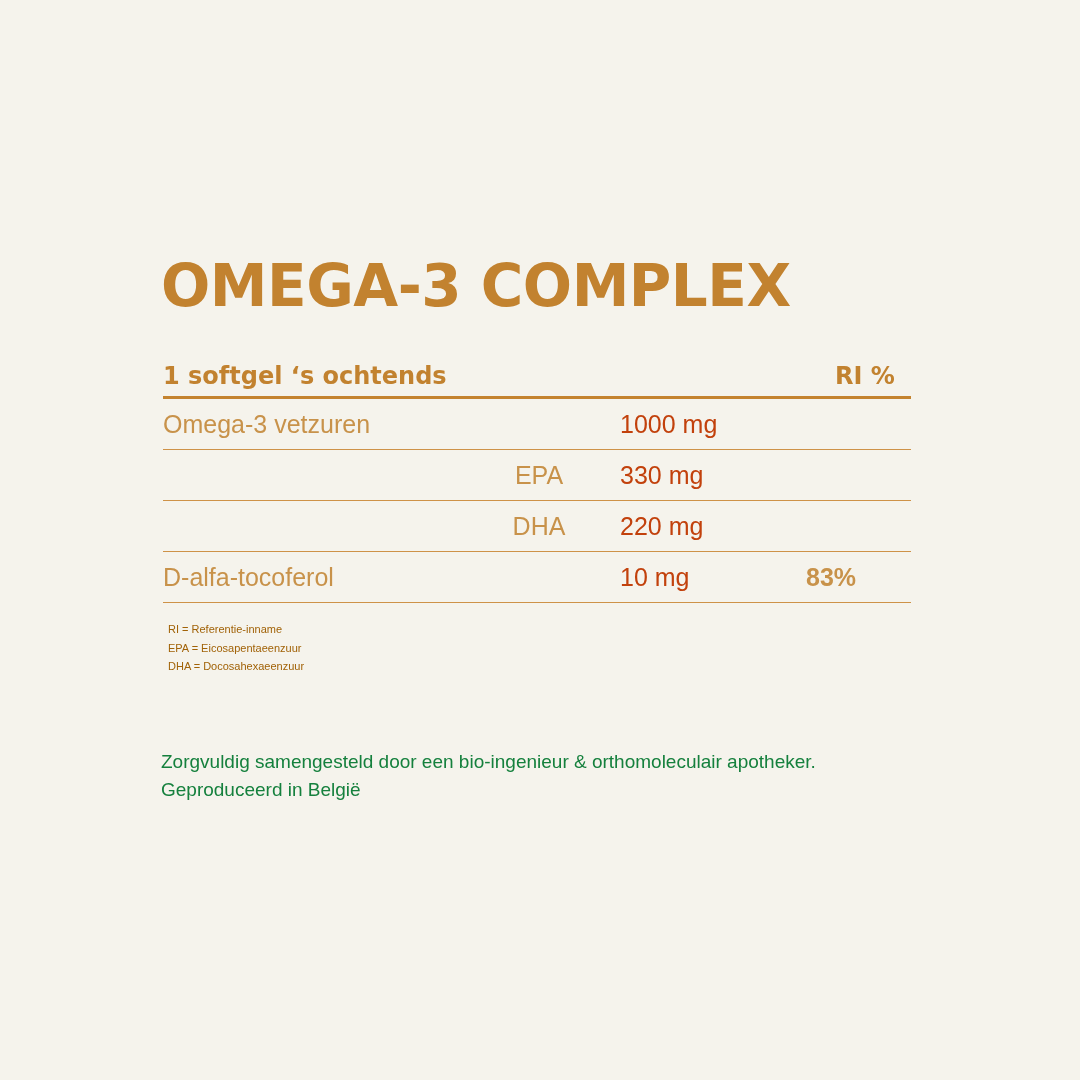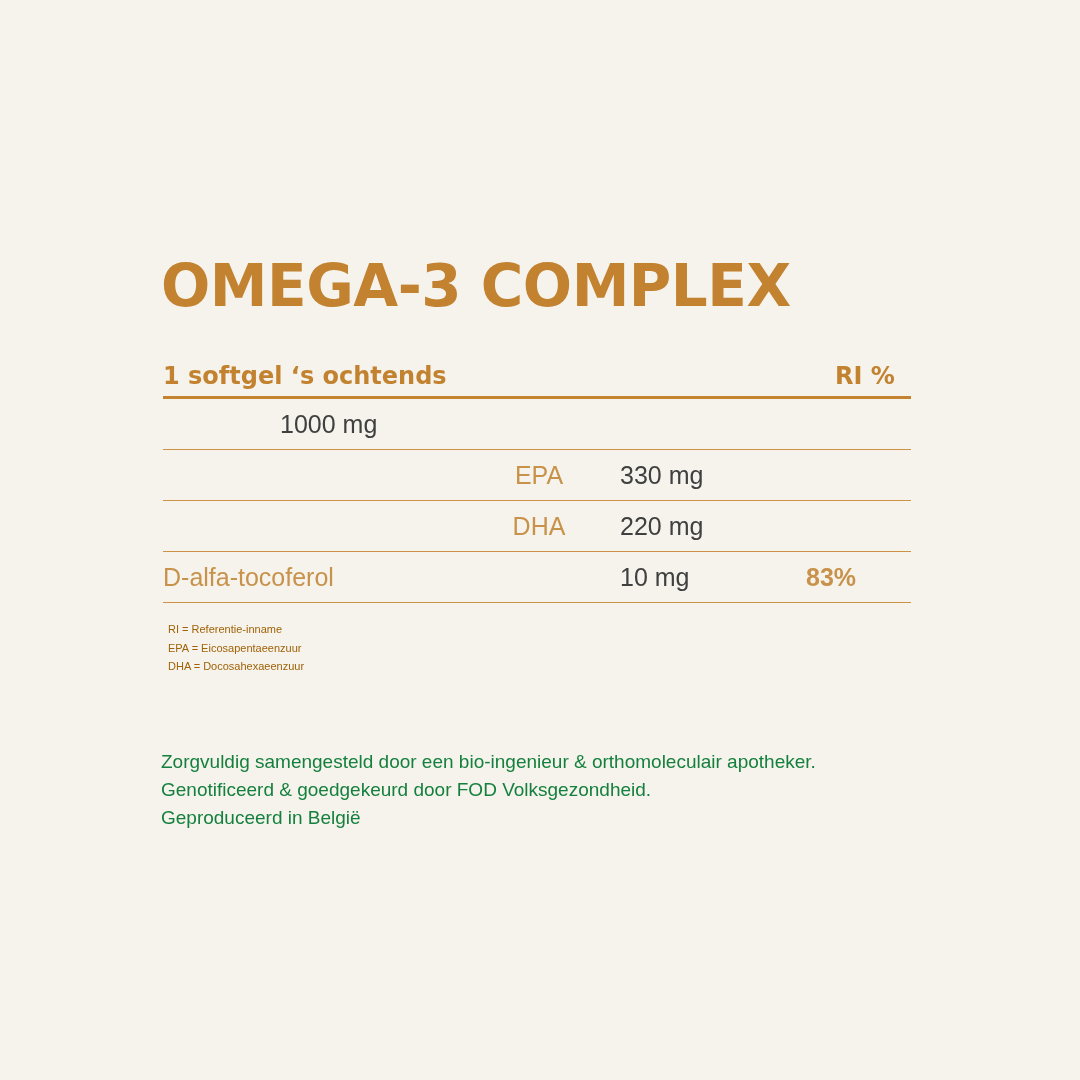--- a/index.html
+++ b/index.html
@@ -70,21 +70,21 @@
     text-align: center;
     font-size: 25px;
     color: #C8924A;
     white-space: nowrap;
   }
   .col-value {
     flex: 0 0 230px;
     padding-left: 45px;
     box-sizing: border-box;
     font-size: 25px;
-    color: #404040;
+    color: #c2410c;
     white-space: nowrap;
   }
   .col-ri {
     flex: 1 1 auto;
     padding-left: 1px;
     font-size: 25px;
     color: #C8924A;
     white-space: nowrap;
     font-weight: bold;
   }
@@ -129,20 +129,21 @@
   <h1 class="product-title">OMEGA-3 COMPLEX</h1>
 
   <div class="nutrition-table">
 
     <div class="nt-row nt-head-row">
       <div class="col-name">1 softgel ‘s ochtends</div>
       <div class="col-ri">RI %</div>
     </div>
 
     <div class="nt-row nt-body-row">
+      <div class="col-name">Omega-3 vetzuren</div>
       <div class="col-sub"></div>
       <div class="col-value">1000 mg</div>
       <div class="col-ri"></div>
     </div>
 
     <div class="nt-row nt-body-row">
       <div class="col-name"></div>
       <div class="col-sub">EPA</div>
       <div class="col-value">330 mg</div>
       <div class="col-ri"></div>
@@ -165,17 +166,16 @@
   </div>
 
   <div class="footnotes">
     <div class="footnote-line">RI = Referentie-inname</div>
     <div class="footnote-line">EPA = Eicosapentaeenzuur</div>
     <div class="footnote-line">DHA = Docosahexaeenzuur</div>
   </div>
 
   <div class="disclaimer">
     <div class="disclaimer-line">Zorgvuldig samengesteld door een bio-ingenieur &amp; orthomoleculair apotheker.</div>
-    <div class="disclaimer-line">Genotificeerd &amp; goedgekeurd door FOD Volksgezondheid.</div>
     <div class="disclaimer-line">Geproduceerd in België</div>
   </div>
 
 </div>
 
 </body></html>

